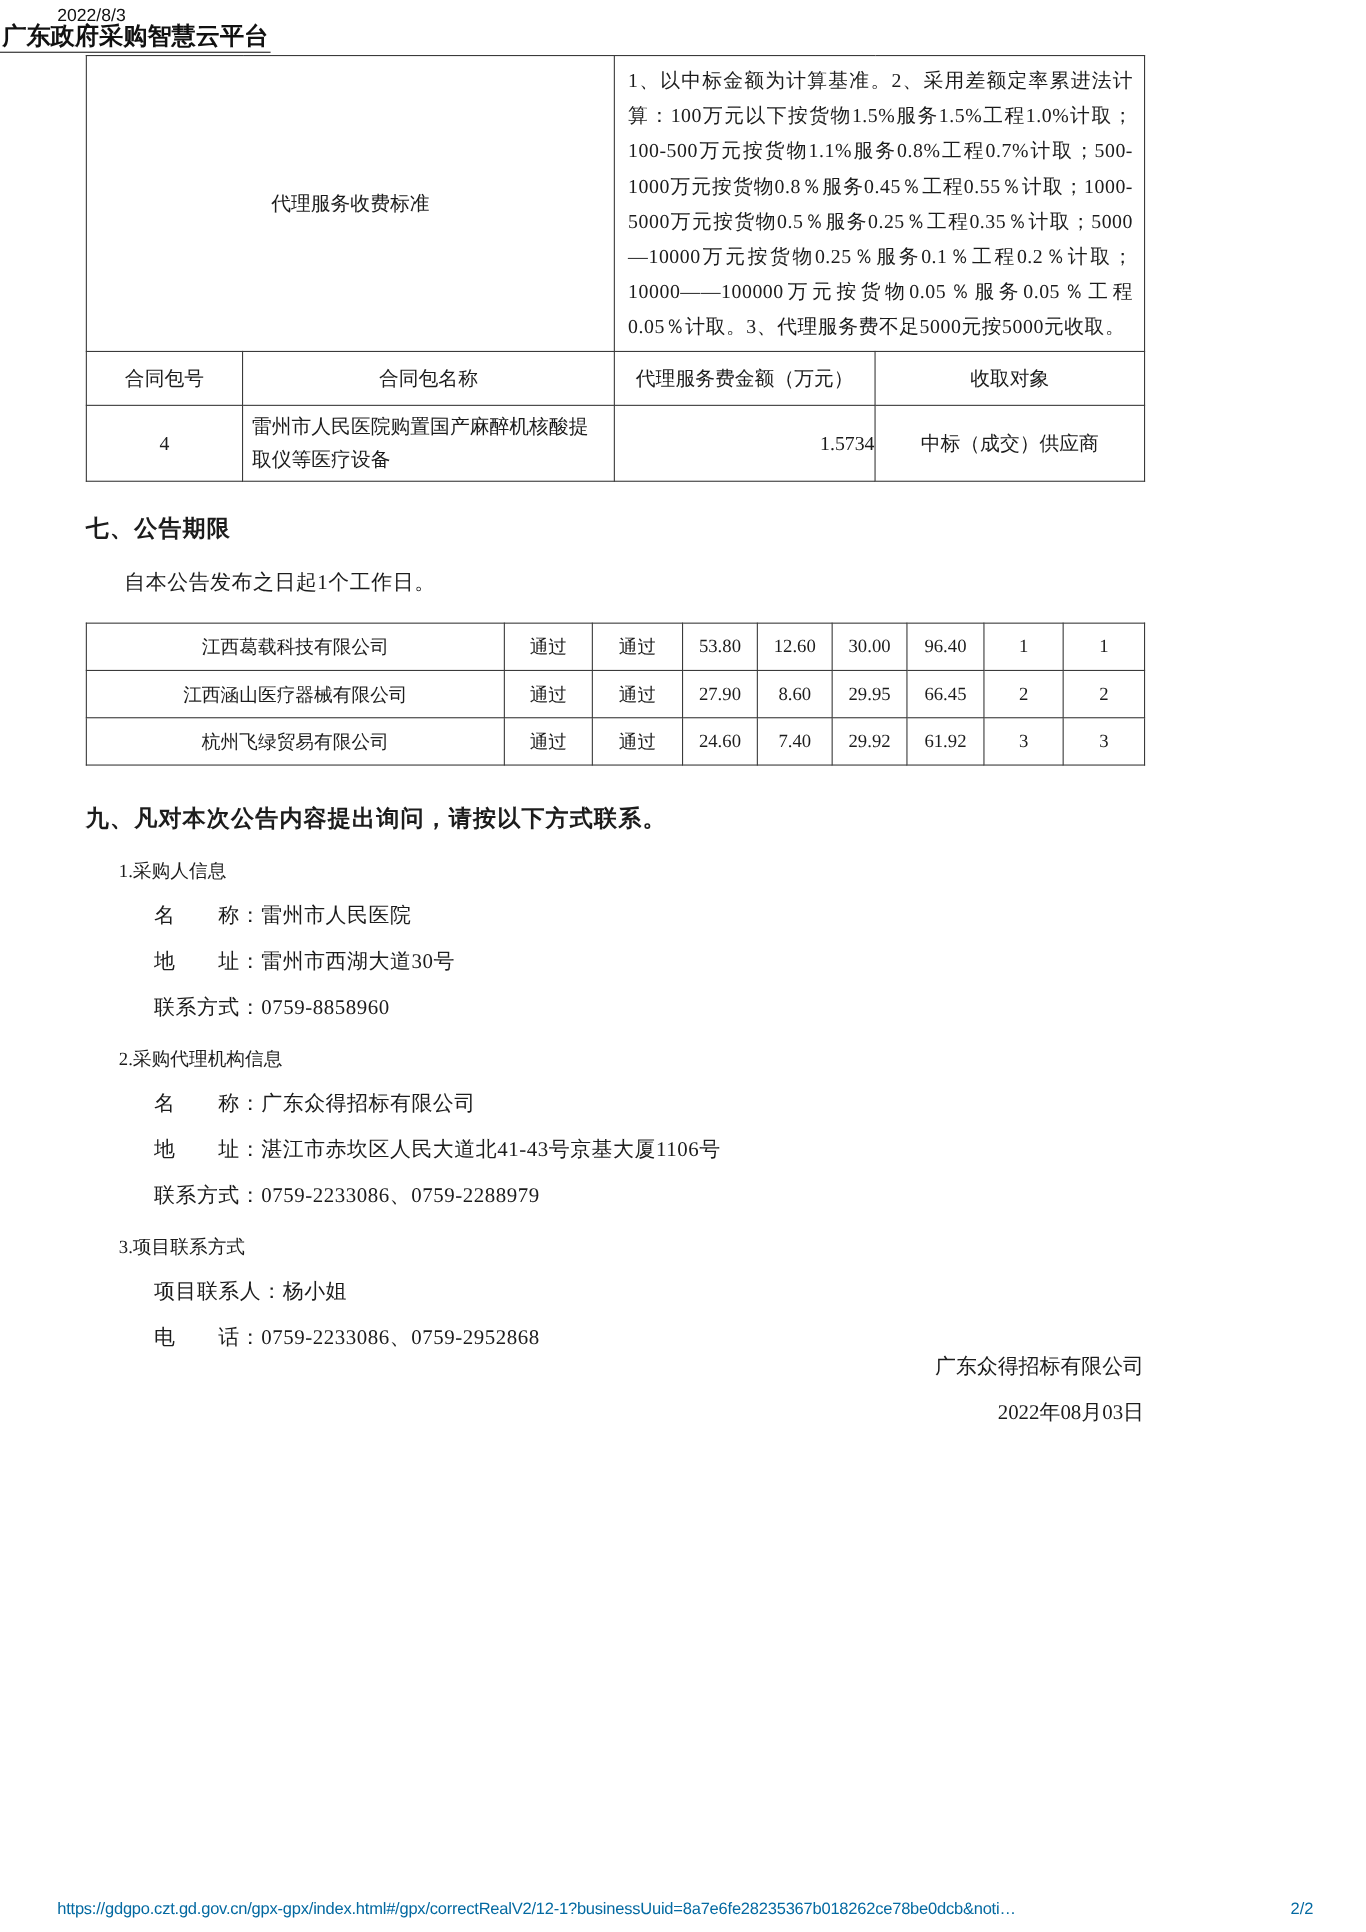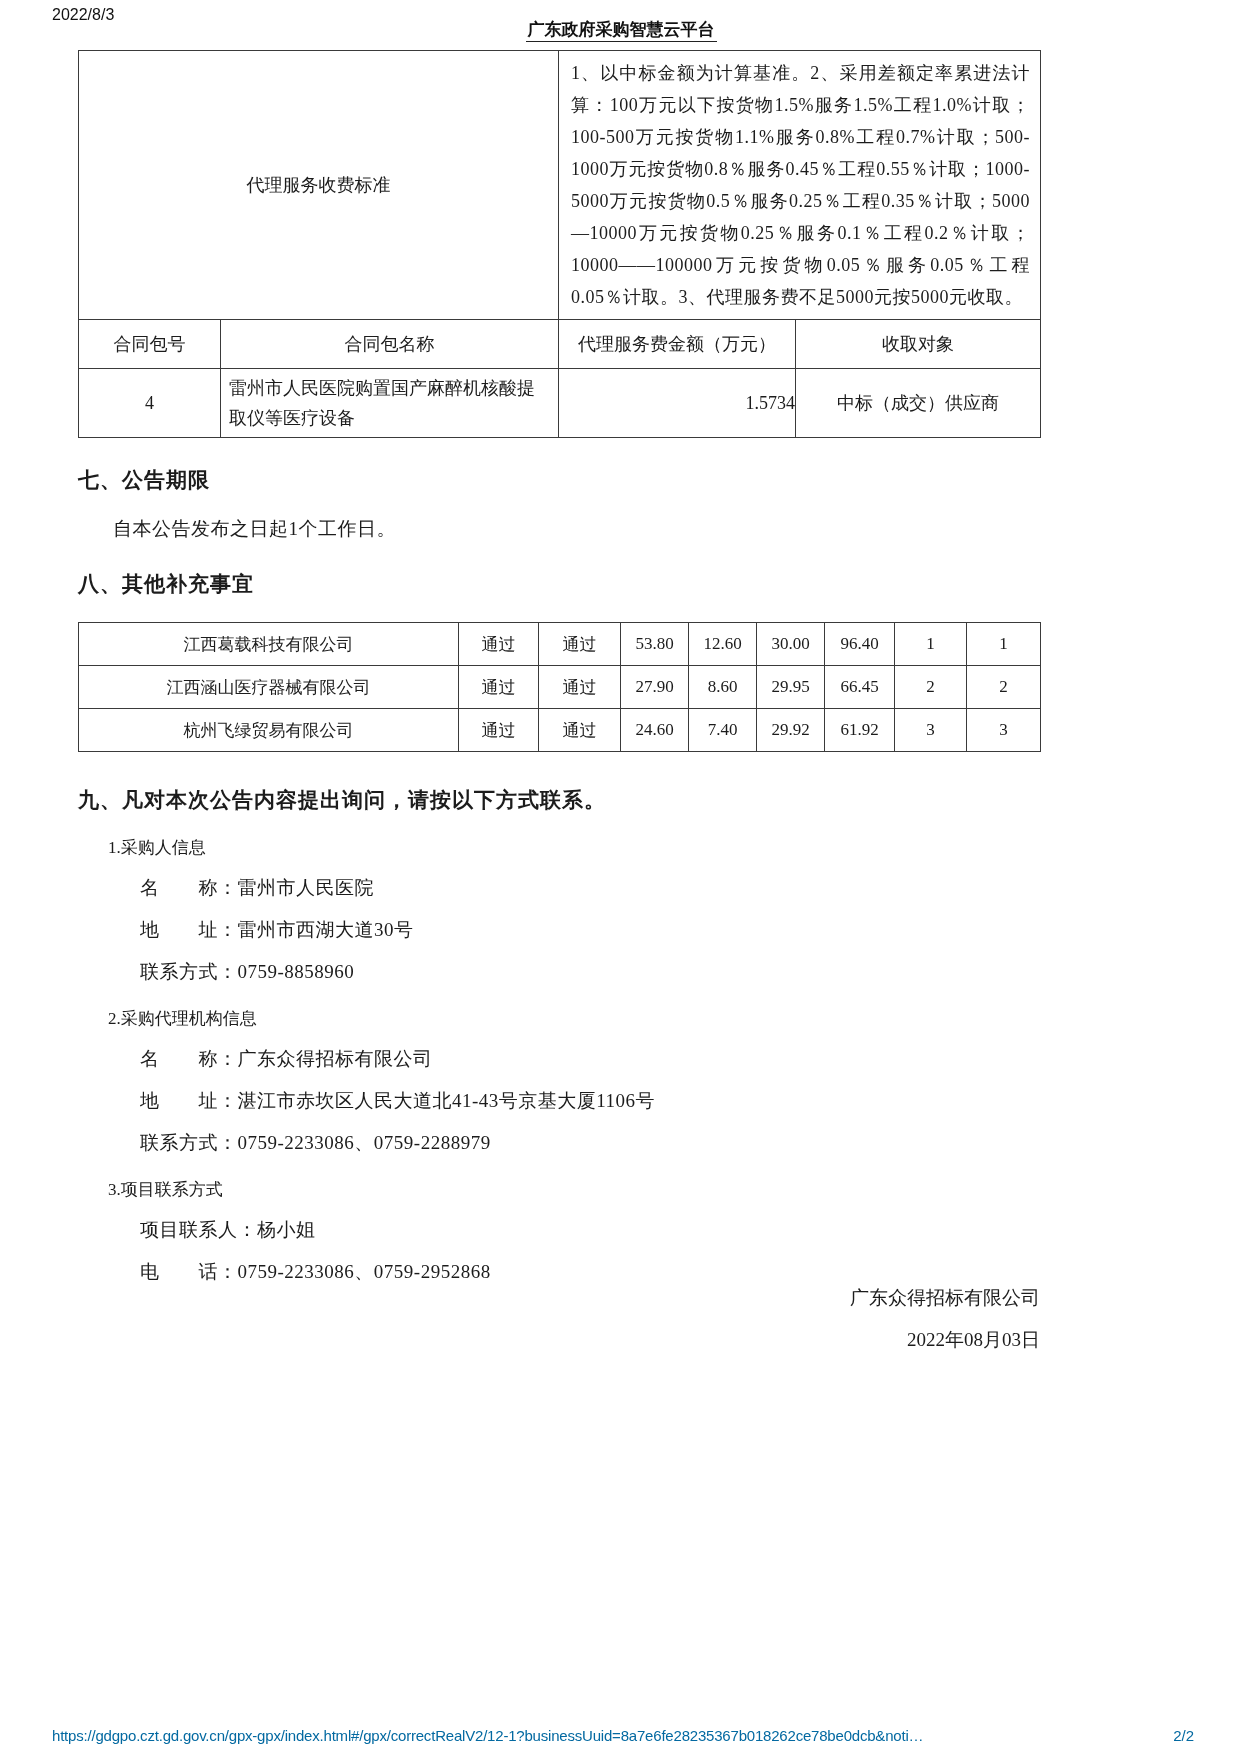--- a/index.html
+++ b/index.html
@@ -9,23 +9,23 @@
     color:#1c1c1c;
   }
   
   .print-header{
     display:flex;justify-content:space-between;align-items:flex-start;
     padding:6px 52px 0 52px;height:30px;
     font-family:"Liberation Sans","DejaVu Sans",sans-serif;
     font-size:16px;color:#111;
   }
   .print-header .hdr-title{
-    position:absolute;left:0;right:0;top:18px;text-align:center;
+    position:absolute;left:0;right:0;top:18px;
     font-family:"Liberation Serif","DejaVu Serif",serif;
-    font-size:17px;font-weight:bold;
+    font-size:22px;font-weight:bold;
   }
   .print-header .hdr-title span{border-bottom:1px solid #222;padding:0 2px 2px 2px;}
   .content{width:962px;margin:0 auto 0 78px;}
   table{border-collapse:collapse;table-layout:fixed;width:962px;}
   td,th{border:1.5px solid #3a3a3a;vertical-align:middle;font-weight:normal;}
   
   .t1{margin-top:14px;}
   .t1 .lbl{ text-align:center;font-size:18px; }
   .t1 .feetext{
     font-size:18px;line-height:32px;text-align:justify;
@@ -91,21 +91,20 @@
       <td class="c-name">雷州市人民医院购置国产麻醉机核酸提取仪等医疗设备</td>
       <td class="c-amount">1.5734</td>
       <td class="c-center">中标（成交）供应商</td>
     </tr>
   </tbody>
     </table>
 
   <div class="sec-h">七、公告期限</div>
   <div class="para">自本公告发布之日起1个工作日。</div>
 
-  <div class="sec-h">八、其他补充事宜</div>
 
   <table class="t2">
     <colgroup>
       <col style="width:380px">
         <col style="width:80px">
         <col style="width:82px">
         <col style="width:68px">
       <col style="width:68px">
         <col style="width:68px">
         <col style="width:70px">

